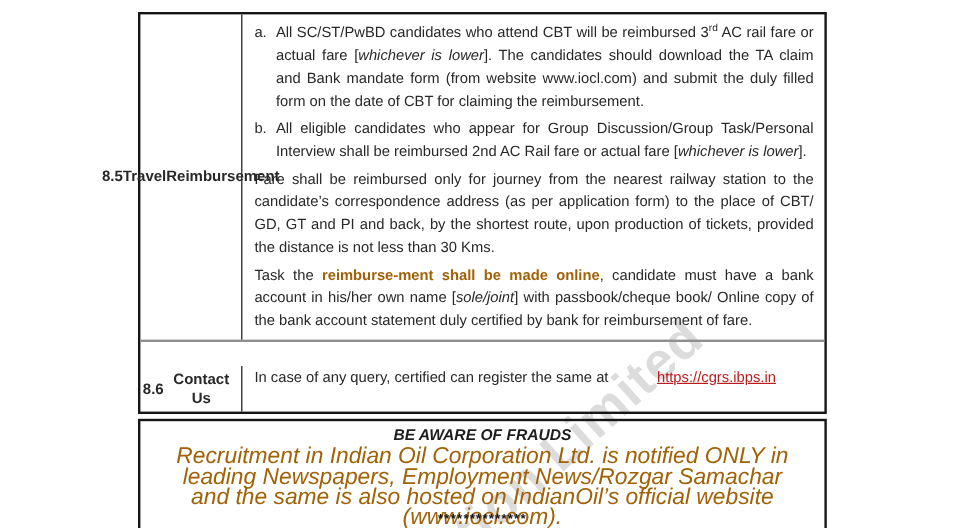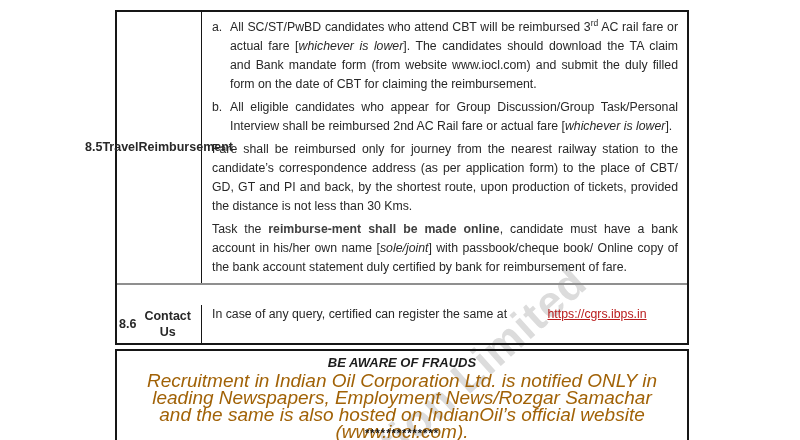--- a/index.html
+++ b/index.html
@@ -29,21 +29,21 @@
   .tcell-content{
     flex:1;padding:6px 9px 6px 10px;font-size:12.3px;line-height:19px;
     text-align:justify;
   }
   .trow-contact .tcell-content{display:flex;align-items:center;text-align:left;padding:6px 9px 6px 10px;}
   .list-item{display:flex;margin:0 0 4px 0;}
   .marker{flex:0 0 18px;}
   .li-text{flex:1;text-align:justify;}
   .para{margin:0 0 4px 0;}
   .para.last{margin:0;}
-  .seg-bold{font-weight:700;color:#404040;}
+  .seg-bold{font-weight:700;color:#a16207;}
   .seg-italic{font-style:italic;}
   .seg-sup{vertical-align:super;font-size:8.5px;line-height:0;}
   .seg-link{color:#b91c1c;text-decoration:underline;padding-left:37px;}
   .fraud-box{
     position:absolute;left:115px;top:349px;width:574px;box-sizing:border-box;z-index:1;
     border:2px solid #161616;text-align:center;font-style:italic;
     padding:3px 24px 6px 24px;
   }
   .fraud-title{font-weight:700;font-size:13px;line-height:18px;color:#1d1d1d;}
   .fraud-body{font-size:19px;line-height:17px;color:#a16207;}

